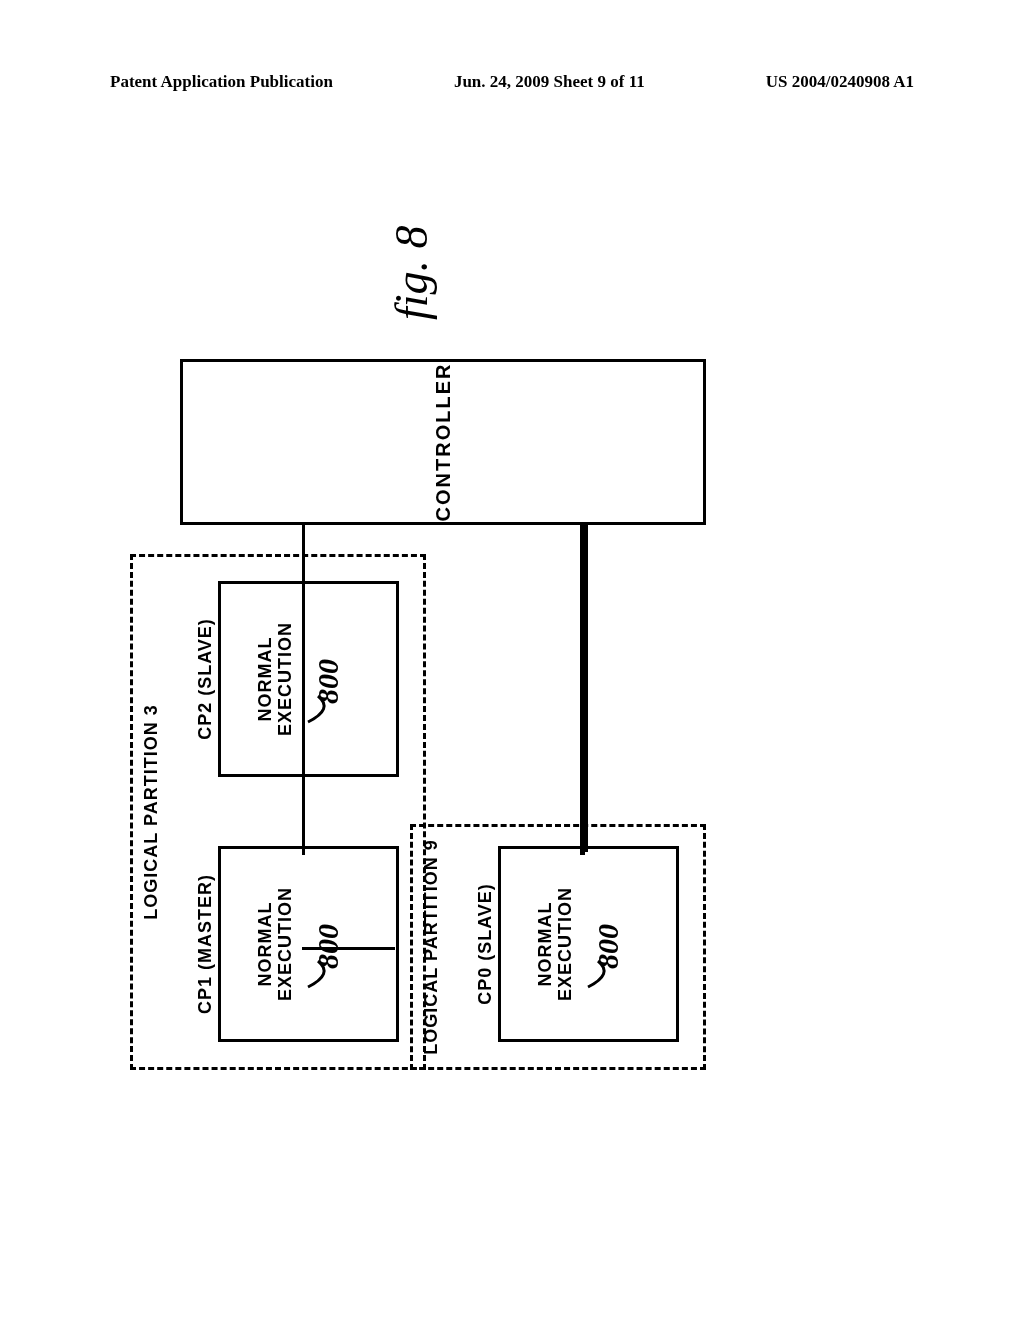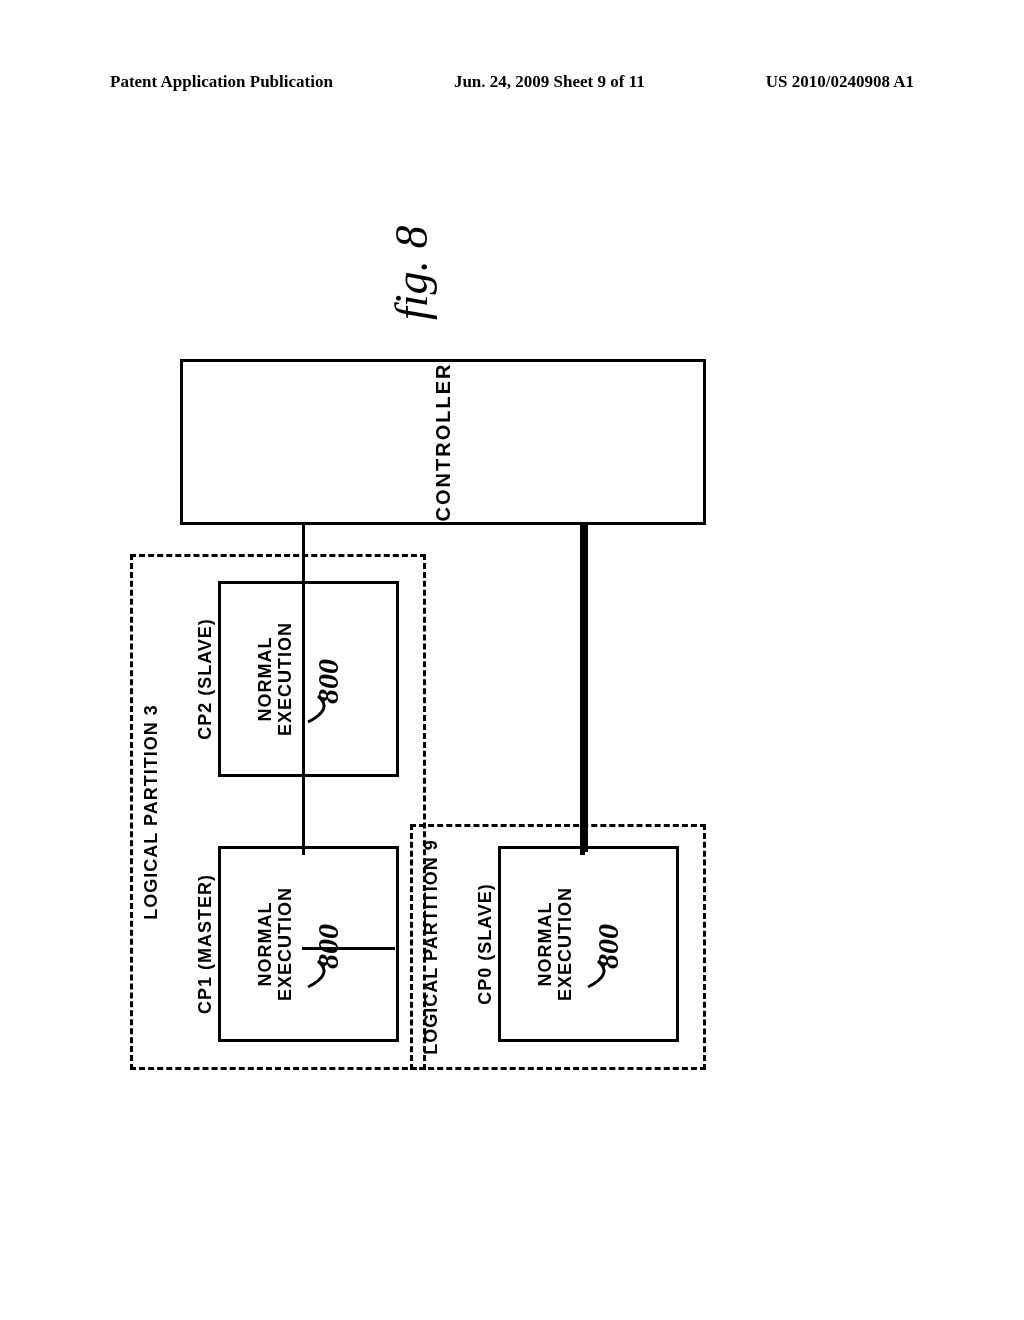--- a/index.html
+++ b/index.html
@@ -152,21 +152,21 @@
   .p3cpuA { top: 85px; left: 25px; }
   .p3cpuB { top: 85px; left: 290px; }
 </style>
 </head>
 <body>
 
 <div class="page">
   <div class="header">
     <span>Patent Application Publication</span>
     <span>Jun. 24, 2009 Sheet 9 of 11</span>
-    <span>US 2010/0240908 A1</span>
+    <span>US 2004/0240908 A1</span>
   </div>
 
   <div class="diagram-area">
     <div class="diagram-inner">
 
       <div class="partition3">
         <div class="plabel">
           <span>LOGICAL PARTITION 3</span>
         </div>
 

